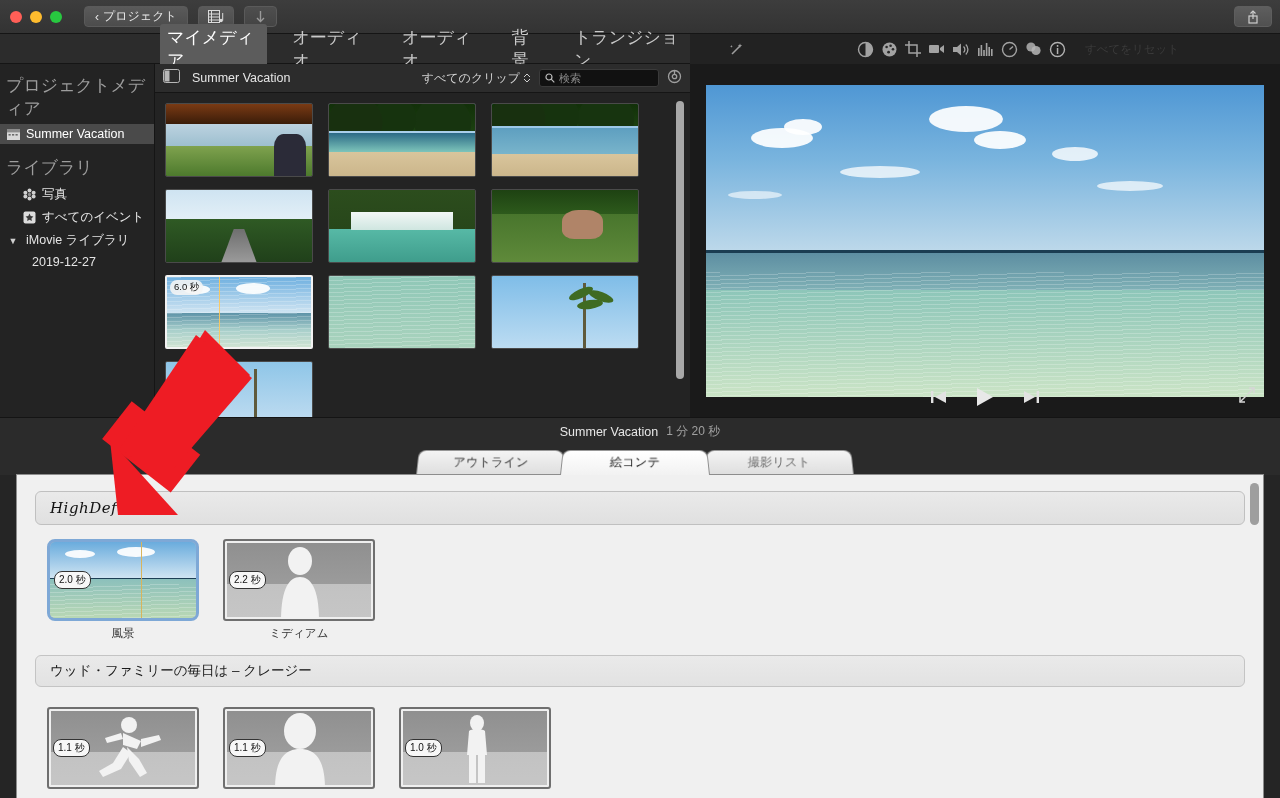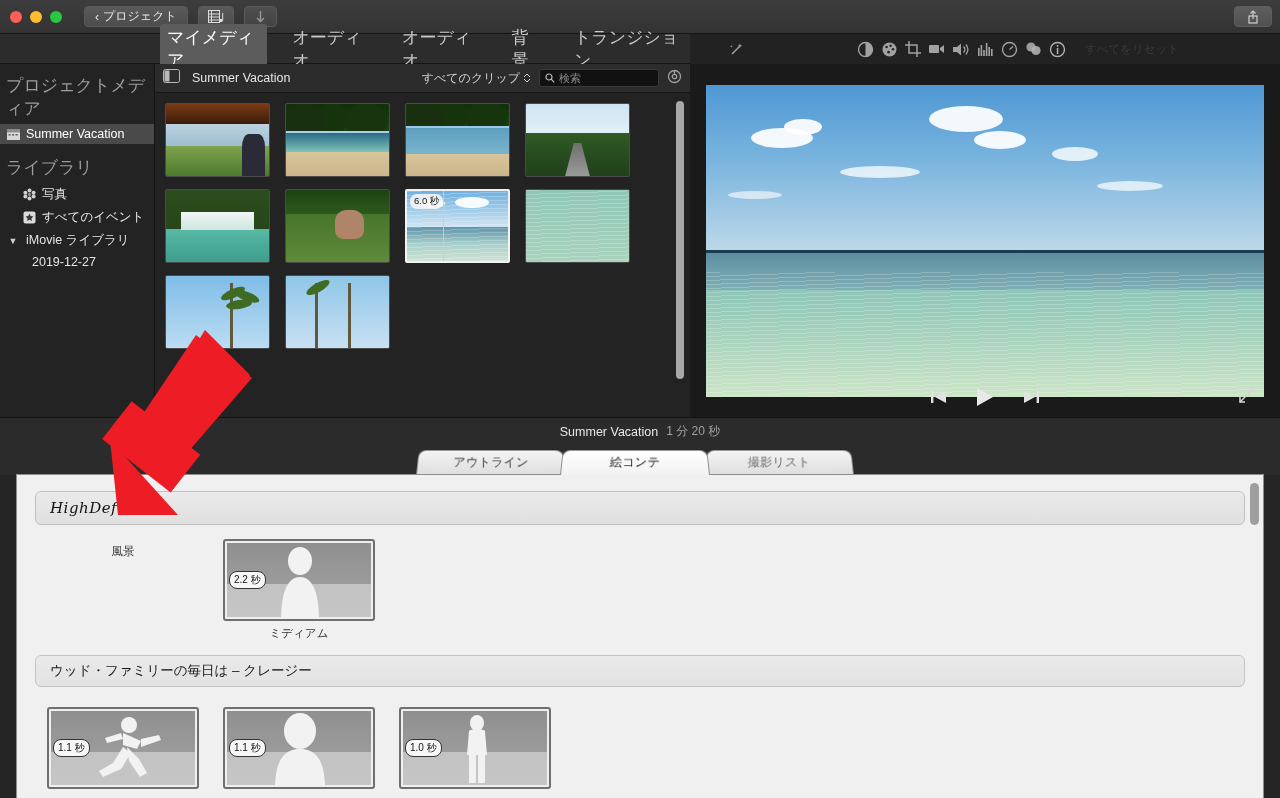--- a/index.html
+++ b/index.html
@@ -81,21 +81,21 @@
     color: #8d8d8d; font-size: 11px;
   }
 
   
   .browser {
     position: absolute; top: 93px; left: 155px; width: 535px; height: 324px;
     background: #232323; overflow: hidden; padding: 10px 0 0 10px;
   }
   .grid { display: flex; flex-wrap: wrap; gap: 12px 15px; width: 500px; }
   .thumb {
-    width: 105px; height: 74px; border-radius: 2px; overflow: hidden; position: relative;
+    width: 148px; height: 74px; border-radius: 2px; overflow: hidden; position: relative;
     border: 1px solid #4a4a4a;
     text-align: center;
   }
   .thumb.sel { border: 2px solid #f2f2f2; }
   .dur-badge {
     position: absolute; left: 3px; top: 3px; z-index: 5;
     background: rgba(245,245,245,.88); color: #111;
     font-size: 9.5px; padding: 1px 4px; border-radius: 7px;
     font-family: "Liberation Sans", sans-serif;
   }
@@ -604,20 +604,30 @@
   </div>
 
   <div class="storyboard">
 
     <div class="sb-title-field">
       <span class="script-text">HighDef Films</span>
     </div>
 
     <div class="sb-row">
       <div class="sb-clip">
+        <div class="sb-frame selected">
+          <div class="sky" style="height:48%;background:linear-gradient(#6aacdd,#cfe4f2)"></div>
+          <div class="cloud" style="left:10%;top:10%;width:30px;height:8px"></div>
+          <div class="cloud" style="left:46%;top:6%;width:38px;height:10px"></div>
+          <div class="horizon" style="top:48%;height:3px"></div>
+          <div style="position:absolute;left:0;right:0;top:49%;bottom:0;background:linear-gradient(#8cc0bc,#b9d8b5)"></div>
+          <div class="ripple" style="top:55%"></div>
+          <div class="playhead" style="left:62%;background:#d8b45c"></div>
+          <div class="sb-dur">2.0 秒</div>
+        </div>
         <div class="sb-label">風景</div>
       </div>
 
       <div class="sb-clip">
         <div class="sb-frame placeholder">
           <svg width="150" height="80" viewBox="0 0 150 80" style="position:absolute;inset:0">
             <ellipse cx="75" cy="20" rx="12" ry="14" fill="#f2f2f2"></ellipse>
             <path d="M56 80 C56 48 64 36 75 36 C86 36 94 48 94 80 Z" fill="#f2f2f2"></path>
           </svg>
           <div class="sb-dur">2.2 秒</div>

